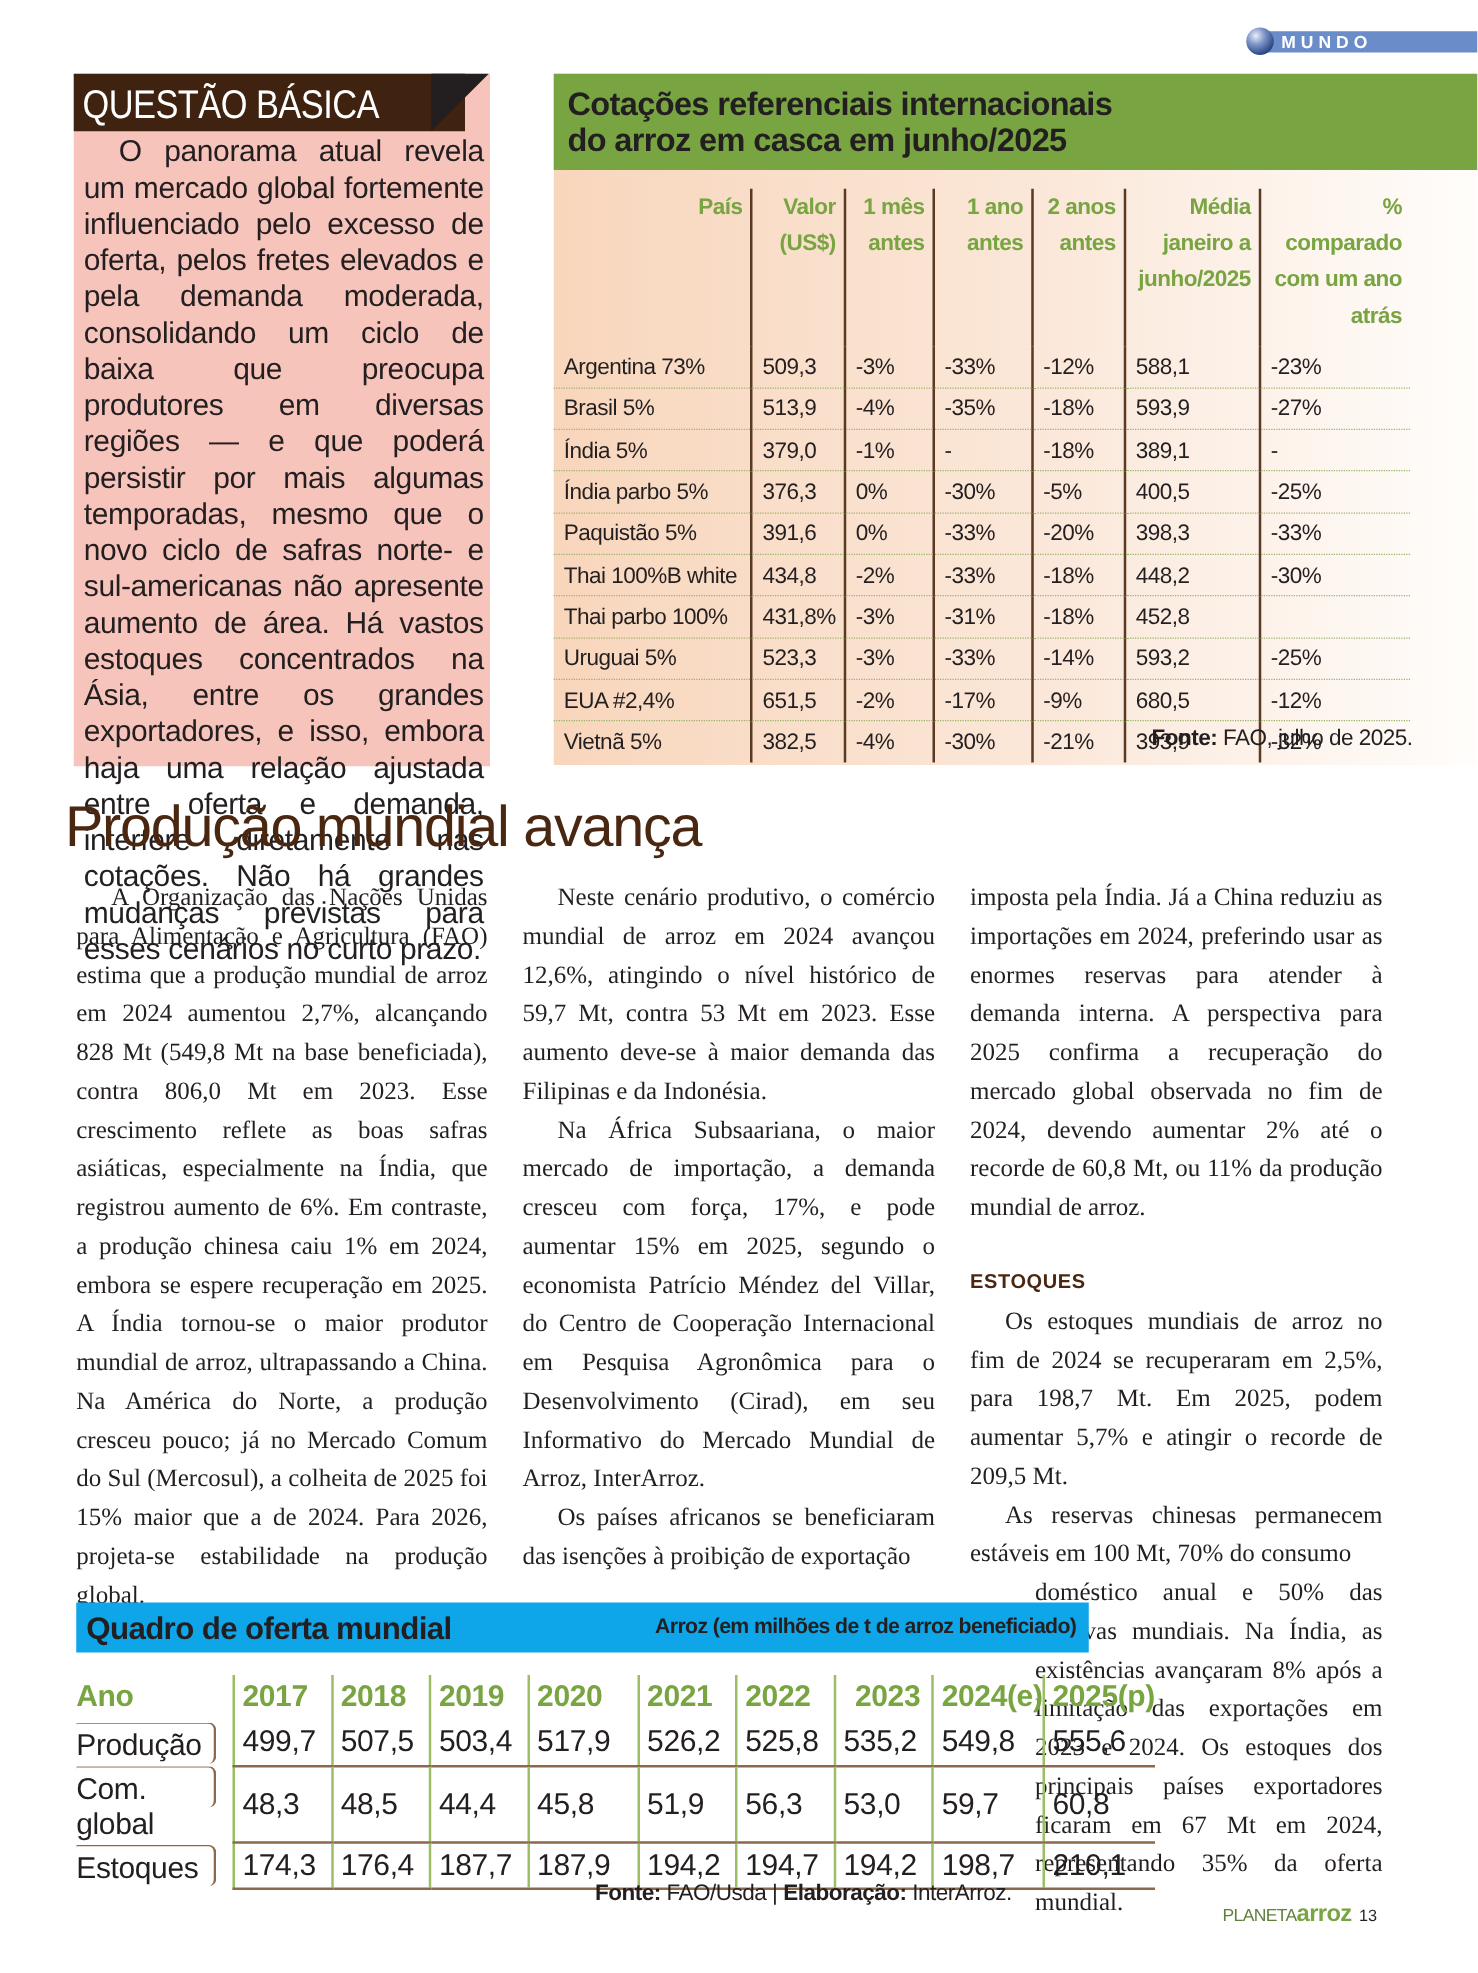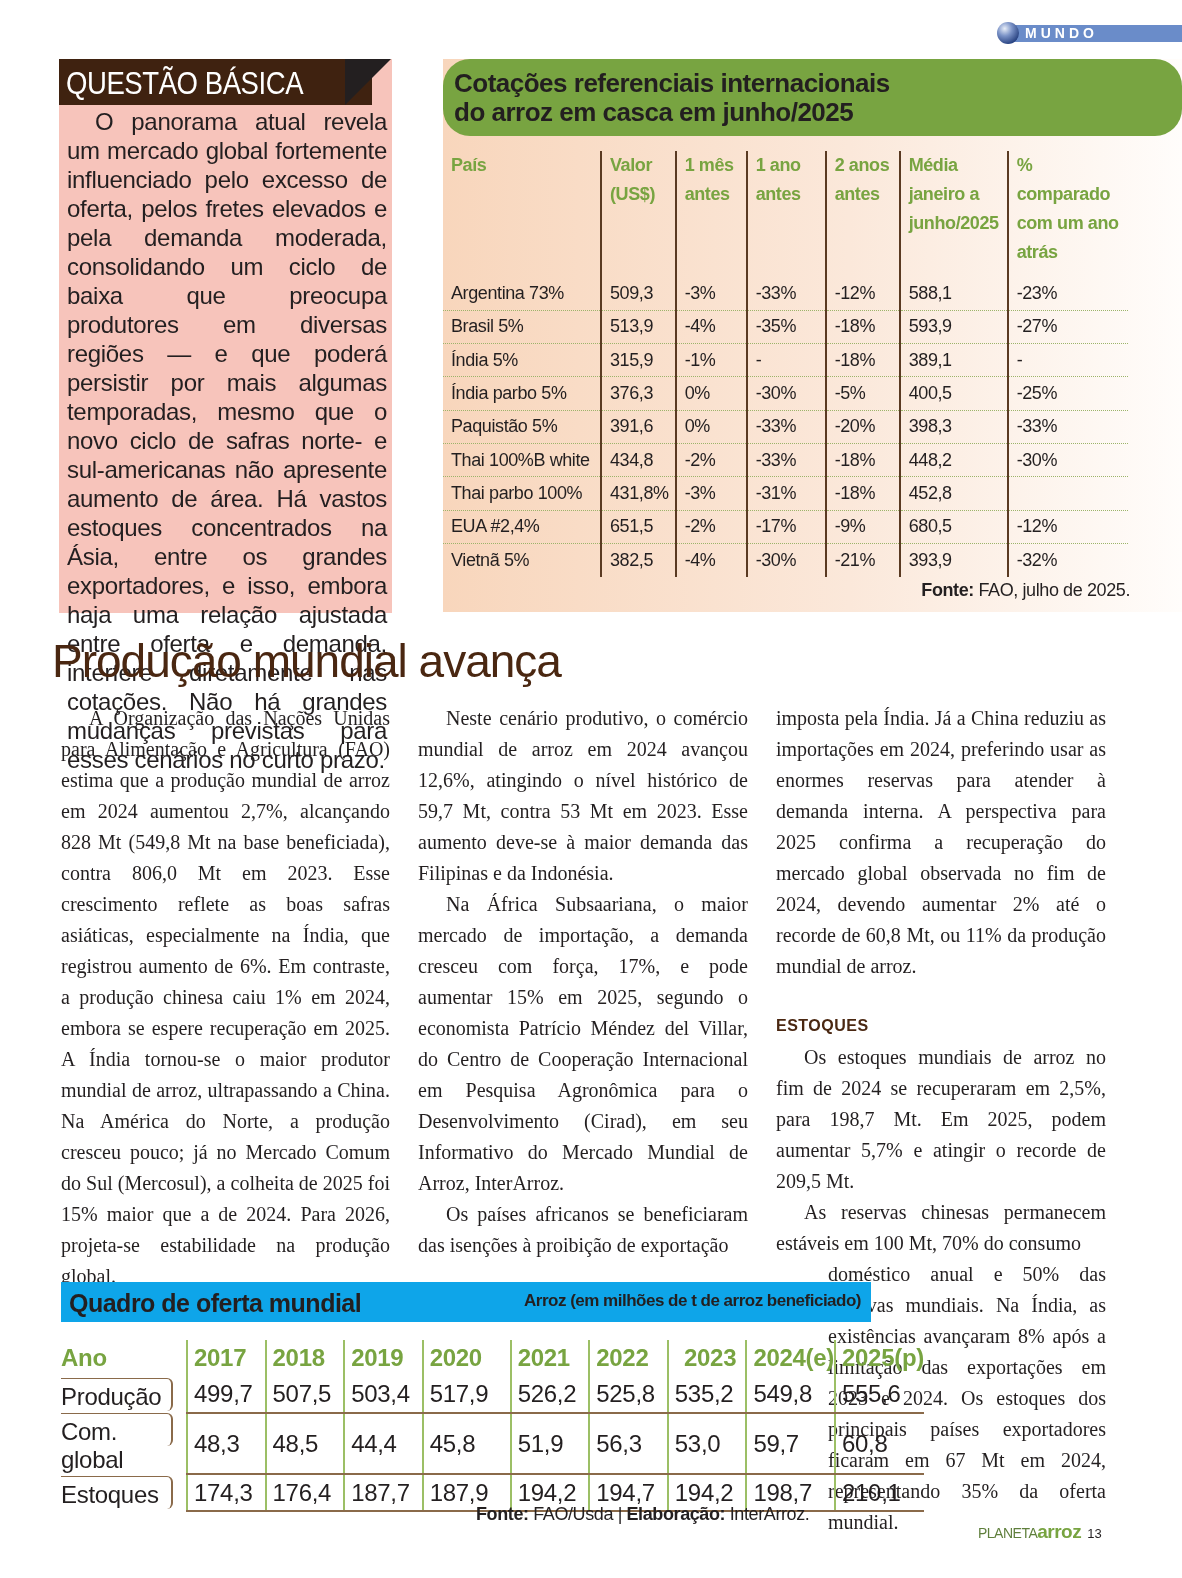--- a/index.html
+++ b/index.html
@@ -15,24 +15,24 @@
 
   
   .qb { position: absolute; left: 59px; top: 59px; width: 333px; height: 554px; background: #f7c4bb; }
   .qb-head { position: absolute; left: 0; top: 0; width: 313px; height: 46px; background: #3f2210; }
   .qb-head .title { position: absolute; left: 7px; top: 4px; font-size: 32px; color: #fff; line-height: 40px; letter-spacing: -0.5px; transform: scaleX(0.86); transform-origin: left; white-space: nowrap; }
   .qb-head .corner { position: absolute; right: -19px; top: 0; width: 0; height: 0; border-top: 46px solid #231f20; border-right: 46px solid transparent; }
   .qb-body { position: absolute; left: 8px; top: 48px; width: 320px; font-size: 24px; line-height: 29px; color: #231f20; text-align: justify; text-indent: 28px; letter-spacing: -0.3px; }
 
   
   .cot { position: absolute; left: 443px; top: 59px; width: 739px; height: 553px; background: linear-gradient(90deg, #f8d6bc 0%, #fbe8da 55%, #fffdfb 100%); }
-  .cot-head { position: absolute; left: 0; top: 0; width: 100%; height: 77px; background: #78a441; border-radius: 27px; }
+  .cot-head { position: absolute; left: 0; top: 0; width: 100%; height: 77px; background: #78a441; }
   .cot-head .title { position: absolute; left: 11px; top: 10px; font-size: 26px; font-weight: bold; color: #231f20; line-height: 29px; letter-spacing: -0.5px; }
   .cot-table { position: absolute; left: 0; top: 92px; border-collapse: collapse; font-size: 18px; }
-  .cot-table th { color: #78a441; font-weight: bold; text-align: left; vertical-align: top; line-height: 29px; padding: 0 6px 10px 8px; font-size: 18px; letter-spacing: -0.4px; }
+  .cot-table th { color: #78a441; font-weight: bold; text-align: right; vertical-align: top; line-height: 29px; padding: 0 6px 10px 8px; font-size: 18px; letter-spacing: -0.4px; }
   .cot-table td { height: 33.3px; padding: 0 6px 0 8px; vertical-align: middle; letter-spacing: -0.4px; border-bottom: 1px dotted #9cb46a; }
   .cot-table tr:last-child td { border-bottom: none; }
   .cot-table .vl { border-left: 2px solid #5a3a22; }
   .cot-table tr.hdr th.vl { border-left: 2px solid #5a3a22; }
   .cot-source { position: absolute; right: 52px; top: 521px; font-size: 18px; letter-spacing: -0.4px; }
   .cot-source b { font-weight: bold; }
 
   
   .headline { position: absolute; left: 52px; top: 628px; font-size: 46px; color: #4a2711; letter-spacing: -1px; line-height: 66px; white-space: nowrap; }
 
@@ -115,21 +115,21 @@
           <td>Brasil 5%</td>
           <td class="vl">513,9</td>
           <td class="vl">-4%</td>
           <td class="vl">-35%</td>
           <td class="vl">-18%</td>
           <td class="vl">593,9</td>
           <td class="vl">-27%</td>
         </tr>
         <tr>
           <td>Índia 5%</td>
-          <td class="vl">315,9</td>
+          <td class="vl">379,0</td>
           <td class="vl">-1%</td>
           <td class="vl">-</td>
           <td class="vl">-18%</td>
           <td class="vl">389,1</td>
           <td class="vl">-</td>
         </tr>
         <tr>
           <td>Índia parbo 5%</td>
           <td class="vl">376,3</td>
           <td class="vl">0%</td>
@@ -157,20 +157,29 @@
           <td class="vl">-30%</td>
         </tr>
         <tr>
           <td>Thai parbo 100%</td>
           <td class="vl">431,8%</td>
           <td class="vl">-3%</td>
           <td class="vl">-31%</td>
           <td class="vl">-18%</td>
           <td class="vl">452,8</td>
           <td class="vl"></td>
+        </tr>
+        <tr>
+          <td>Uruguai 5%</td>
+          <td class="vl">523,3</td>
+          <td class="vl">-3%</td>
+          <td class="vl">-33%</td>
+          <td class="vl">-14%</td>
+          <td class="vl">593,2</td>
+          <td class="vl">-25%</td>
         </tr>
         <tr>
           <td>EUA #2,4%</td>
           <td class="vl">651,5</td>
           <td class="vl">-2%</td>
           <td class="vl">-17%</td>
           <td class="vl">-9%</td>
           <td class="vl">680,5</td>
           <td class="vl">-12%</td>
         </tr>

